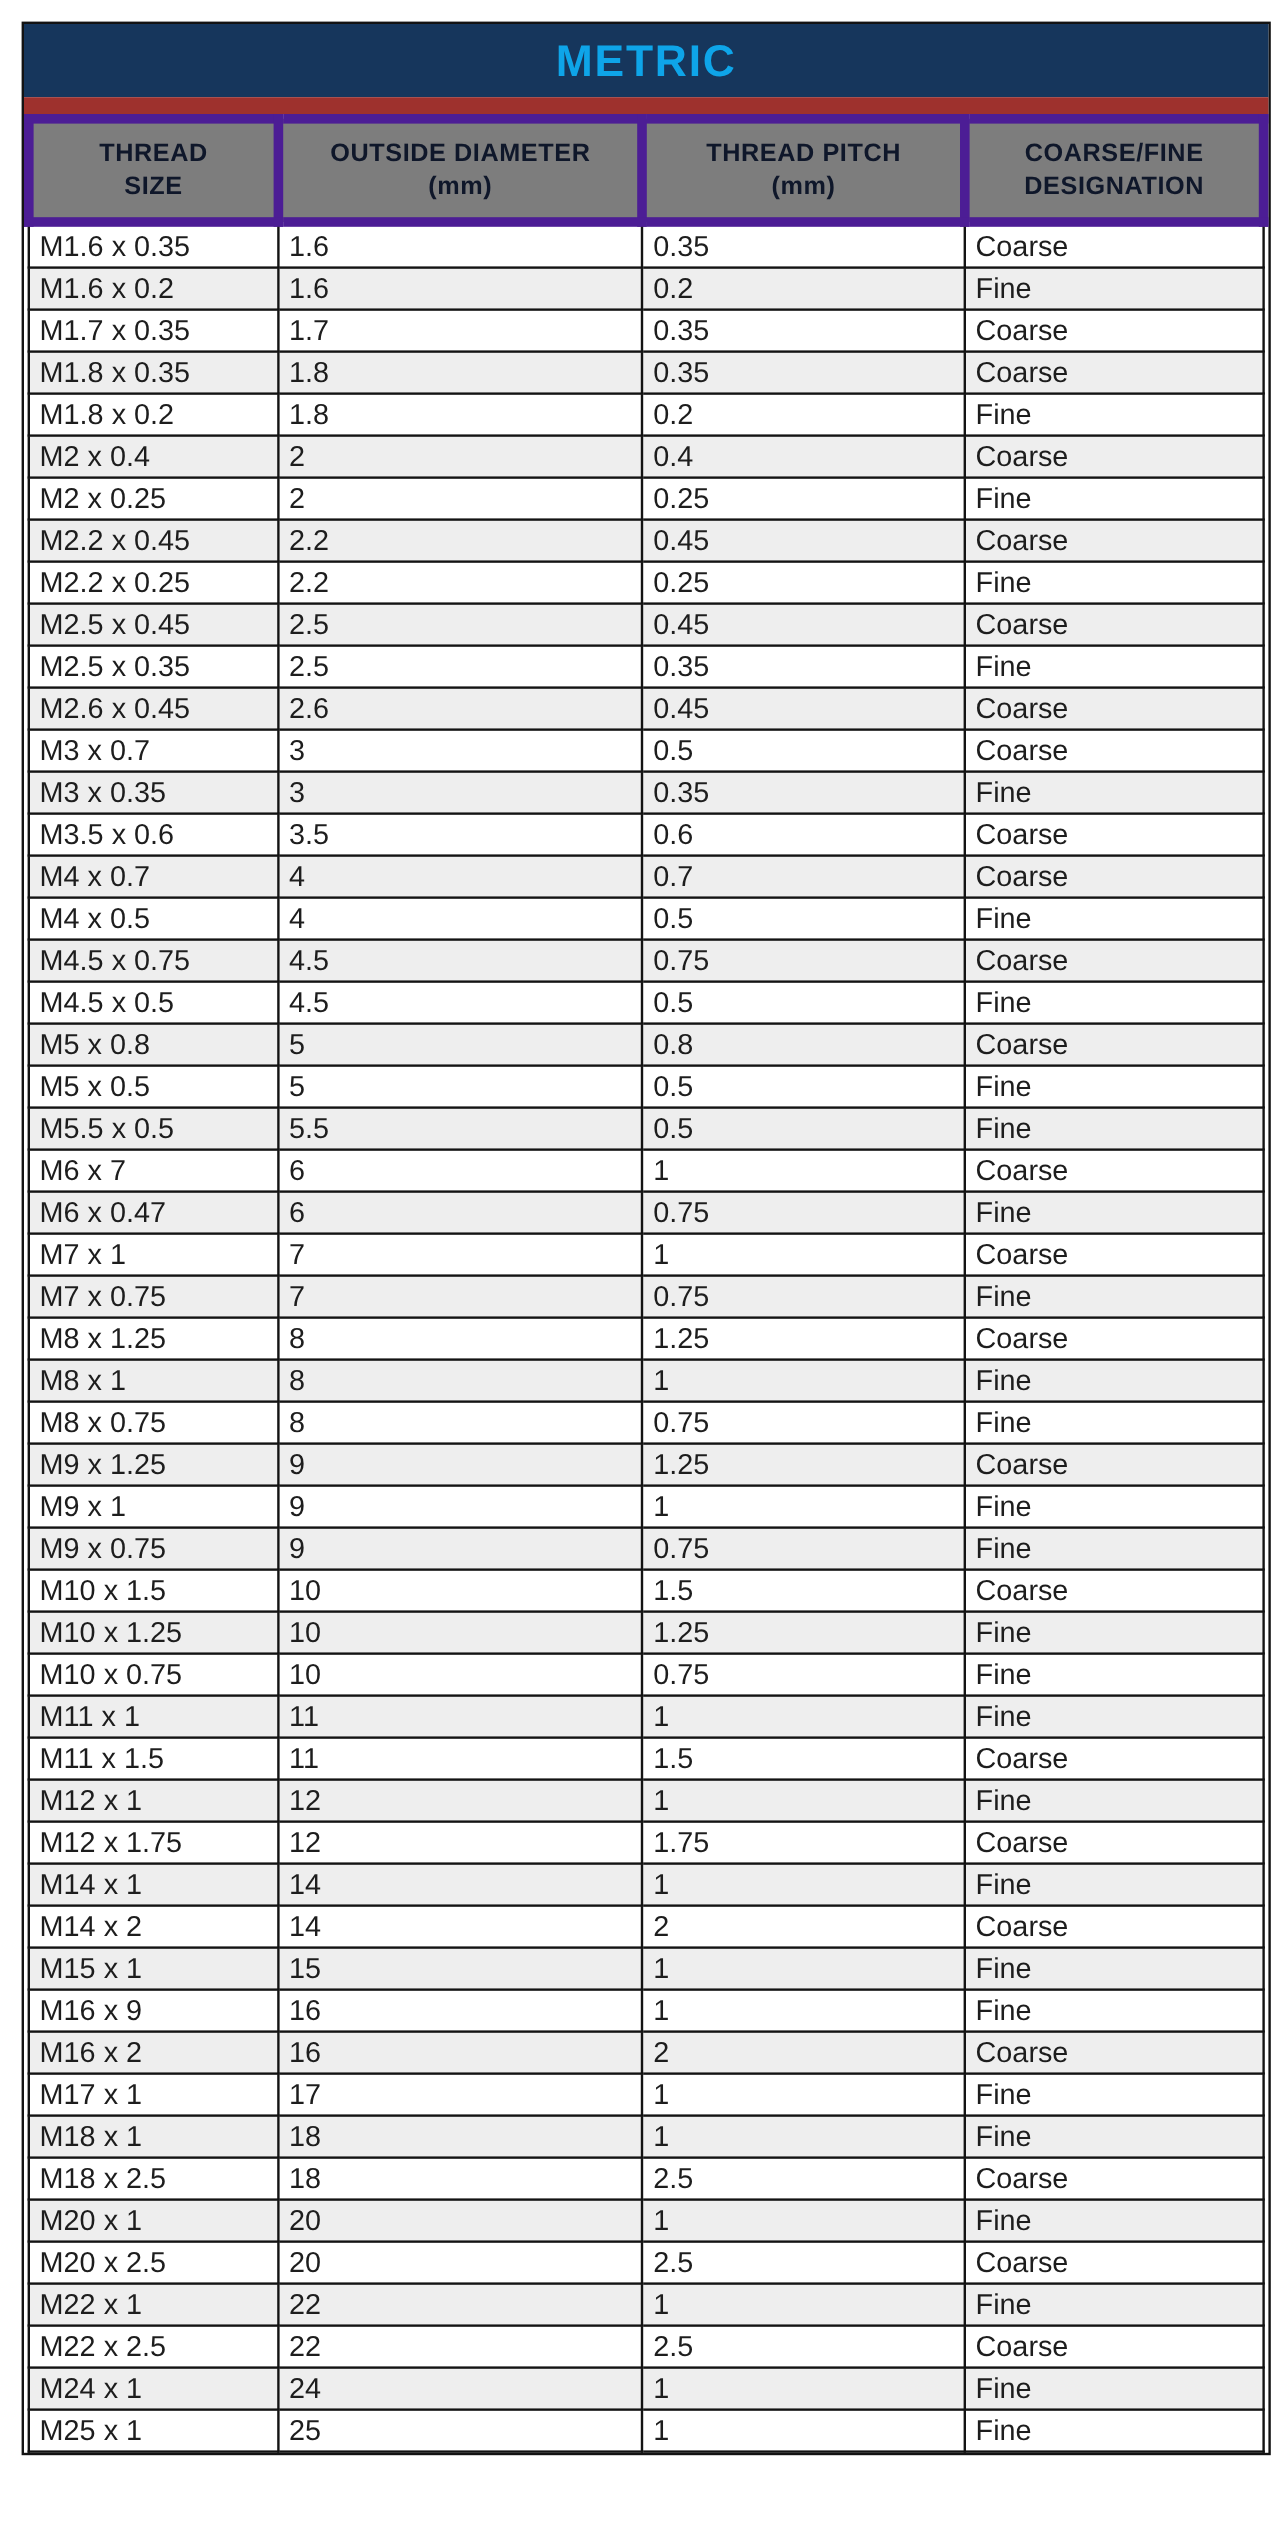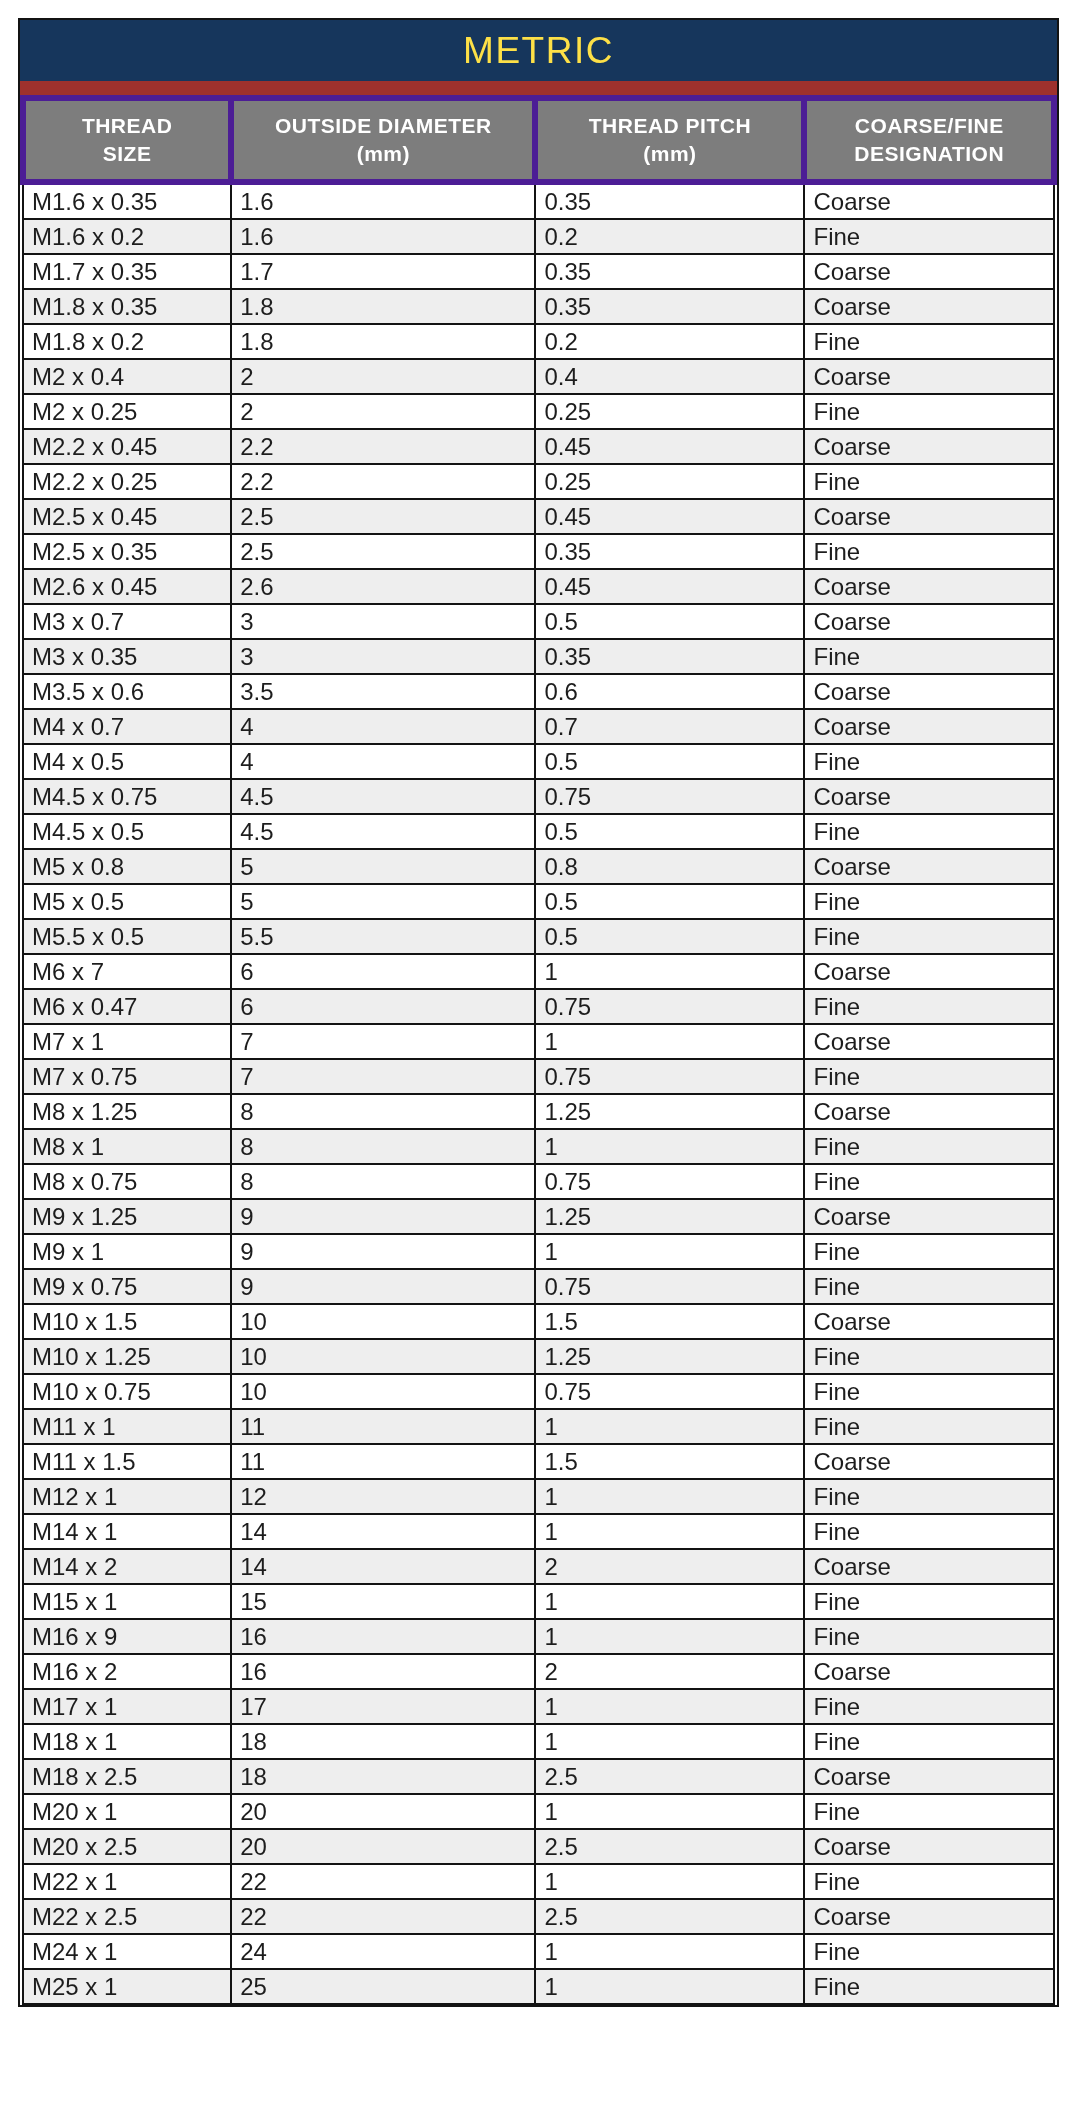--- a/index.html
+++ b/index.html
@@ -25,46 +25,46 @@
     background: #ffffff;
   }
   .banner {
     height: 61px;
     background: #16365c;
     display: flex;
     align-items: center;
     justify-content: center;
   }
   .banner-title {
-    color: #fde047;
+    color: #0ea5e9;
     font-size: 37px;
-    font-weight: 400;
+    font-weight: 700;
     letter-spacing: 1.5px;
   }
   .stripe {
     height: 14px;
     background: #9e312d;
   }
   table.thread-table {
     width: 100%;
     border-collapse: collapse;
     table-layout: fixed;
   }
   table.thread-table th {
     background: #7d7d7d;
-    color: #ffffff;
+    color: #0f172a;
     font-size: 21px;
     font-weight: 700;
     letter-spacing: 0.5px;
     text-align: center;
     vertical-align: middle;
     line-height: 1.32;
     height: 74px;
     padding: 2px 4px;
-    border: 6px solid #4c1d95;
+    border: 8px solid #4c1d95;
   }
   table.thread-table td {
     font-size: 24px;
     color: #1d1d1d;
     text-align: left;
     vertical-align: middle;
     height: 33px;
     padding: 0 2px 0 8px;
     border: 2px solid #131313;
     background: #ffffff;
@@ -337,20 +337,26 @@
             <td>1.5</td>
             <td>Coarse</td>
           </tr>
           <tr>
             <td>M12 x 1</td>
             <td>12</td>
             <td>1</td>
             <td>Fine</td>
           </tr>
           <tr>
+            <td>M12 x 1.75</td>
+            <td>12</td>
+            <td>1.75</td>
+            <td>Coarse</td>
+          </tr>
+          <tr>
             <td>M14 x 1</td>
             <td>14</td>
             <td>1</td>
             <td>Fine</td>
           </tr>
           <tr>
             <td>M14 x 2</td>
             <td>14</td>
             <td>2</td>
             <td>Coarse</td>

